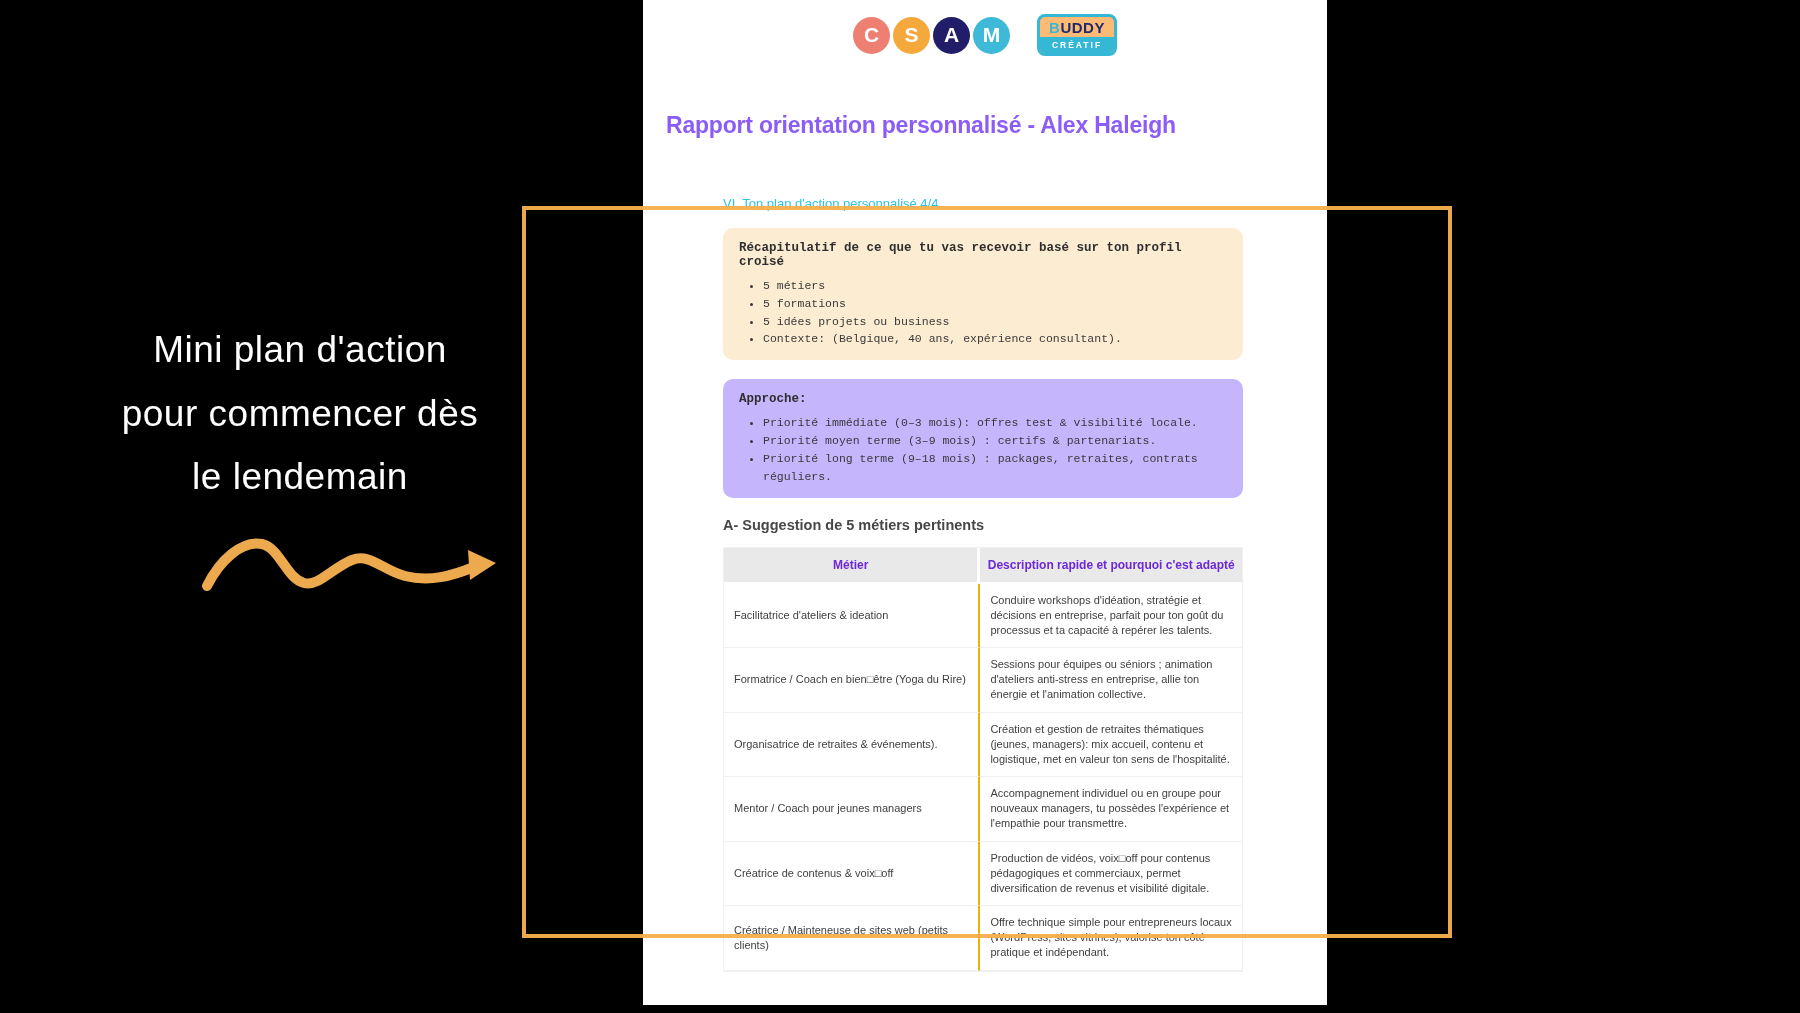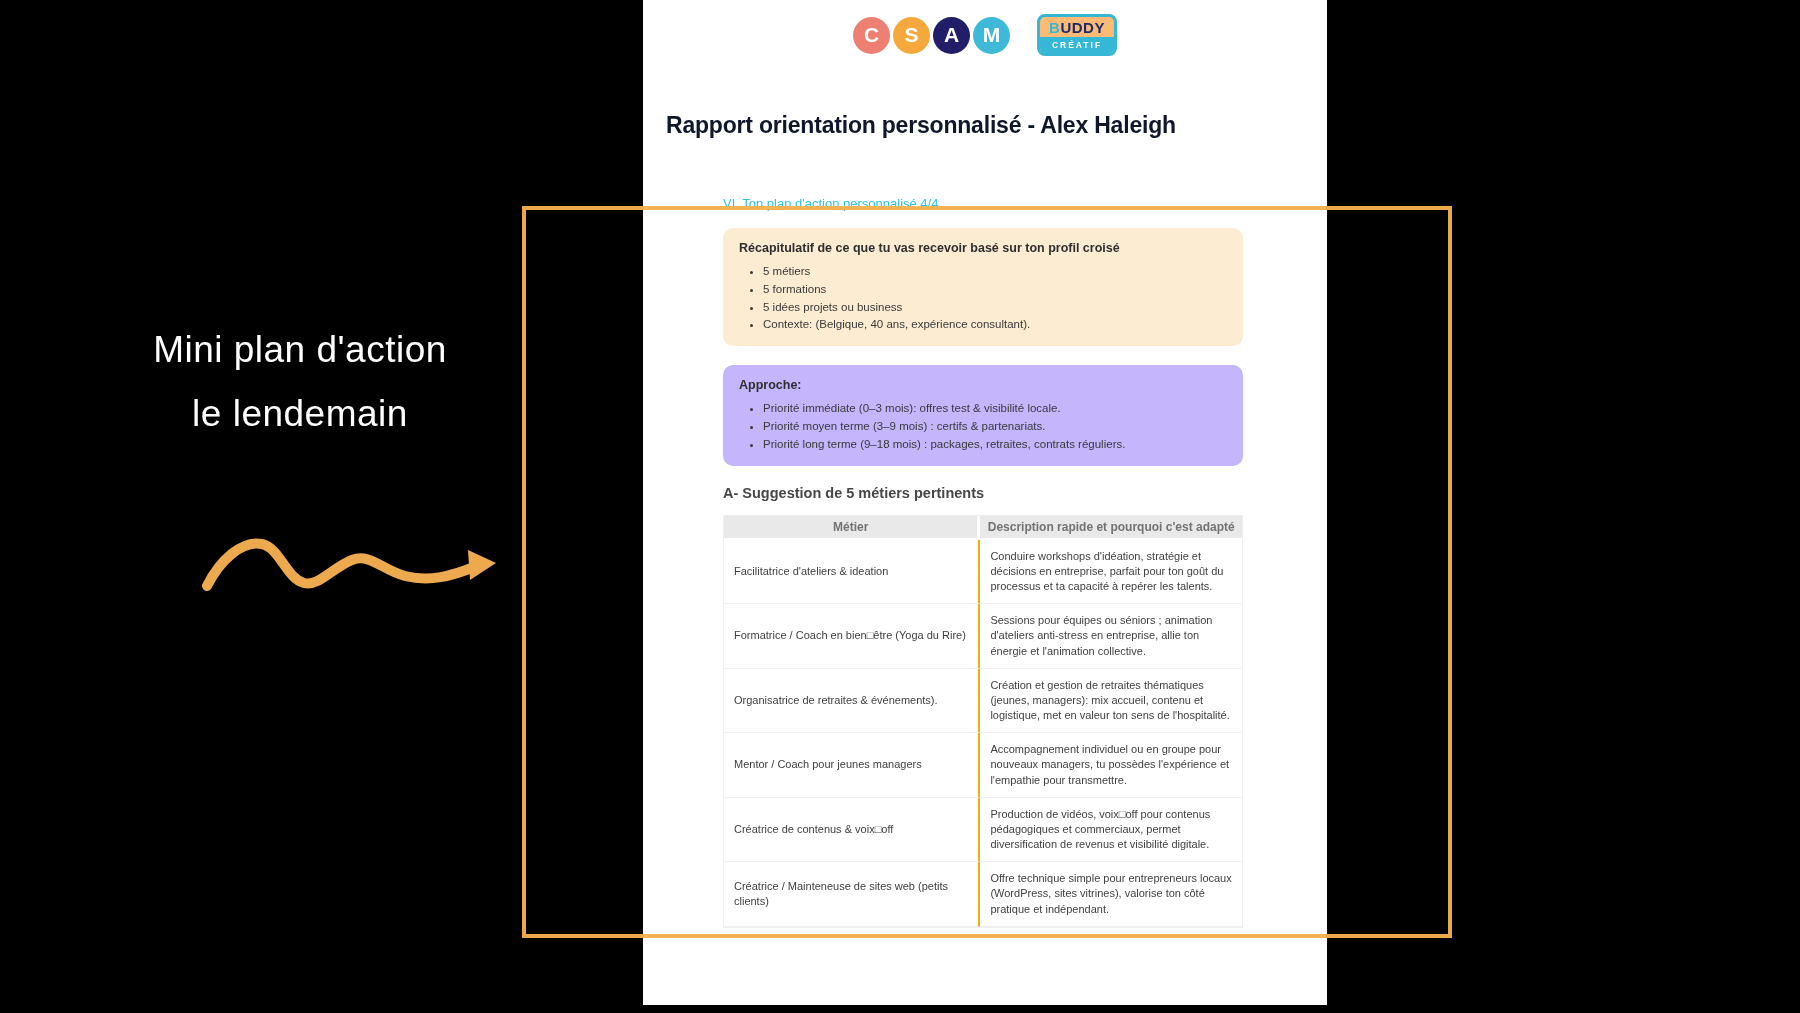--- a/index.html
+++ b/index.html
@@ -45,37 +45,38 @@
   .buddy-top::first-letter { color: #35b7d6; }
   .buddy-bottom {
     display: block; text-align: center;
     background: #35b7d6; color: #ffffff;
     font-size: 8.5px; font-weight: 700; letter-spacing: 2px;
     padding: 3px 0;
   }
 
   .doc-title {
     position: absolute; left: 23px; top: 112px;
-    font-size: 23px; font-weight: 800; color: #0f172a;
+    font-size: 23px; font-weight: 800; color: #8b5cf6;
     letter-spacing: -0.2px;
   }
 
   .doc-body {
     position: absolute; left: 80px; top: 196px; width: 520px;
   }
 
   .section-heading {
     font-size: 13px; font-weight: 400; color: #2fc3e3;
     margin-bottom: 17px;
   }
 
   .callout {
     border-radius: 10px;
     padding: 13px 24px 12px 16px;
     margin-bottom: 19px;
+    font-family: Liberation Mono, monospace;
   }
   .callout.peach { background: #fcecd2; }
   .callout.blue  { background: #c4b5fd; }
   .callout-title { font-size: 12.5px; font-weight: 700; color: #2f2f2f; }
   .callout ul { margin: 8px 0 0 24px; }
   .callout li {
     font-size: 11.5px; color: #3a3a3a; line-height: 1.55;
   }
 
   .table-heading {
@@ -83,22 +84,22 @@
     margin: 16px 0 14px 0;
   }
 
   table.jobs {
     width: 100%;
     border-collapse: separate; border-spacing: 0;
     border: 1px solid #f0f0f0;
   }
   table.jobs th {
     background: #e9e9e9;
-    color: #737373; font-weight: 700; font-size: 12px;
-    text-align: center; padding: 4px 6px;
+    color: #6d28d9; font-weight: 700; font-size: 12px;
+    text-align: center; padding: 10px 6px;
     border-bottom: 2px solid #ffffff;
   }
   table.jobs th:first-child { width: 49.5%; border-right: 3px solid #ffffff; }
   table.jobs td {
     background: #ffffff;
     font-size: 11px; color: #3f3f3f; line-height: 1.38;
     padding: 9px 10px;
     border-bottom: 1px solid #f0f0f0;
     vertical-align: middle;
   }
@@ -129,20 +130,21 @@
     z-index: 10;
     pointer-events: none;
   }
 </style>
 </head>
 <body>
 
 <div class="annotation">
 
 <div>Mini plan d'action</div>
+    <div>pour commencer dès</div>
     <div>le lendemain</div>
   </div>
 
 <div class="arrow-wrap">
   <svg width="320" height="85" viewBox="0 0 320 85">
     <path d="M 7 58 C 20 32 42 12 62 16 C 80 20 86 50 104 55 C 118 59 132 40 152 32 C 170 25 182 42 205 48 C 230 54 252 48 274 39" fill="none" stroke="#eda94e" stroke-width="10" stroke-linecap="round" stroke-linejoin="round"></path>
     <polygon points="268,22 296,35 270,52" fill="#eda94e"></polygon>
   </svg>
 </div>
 

